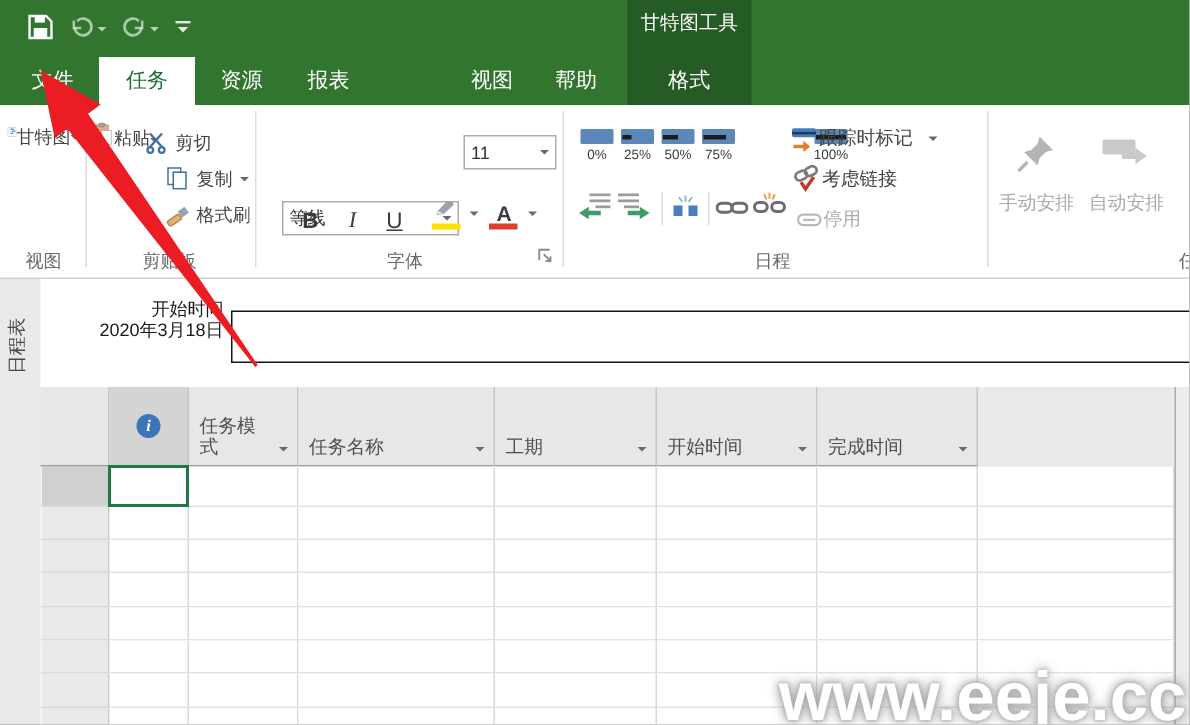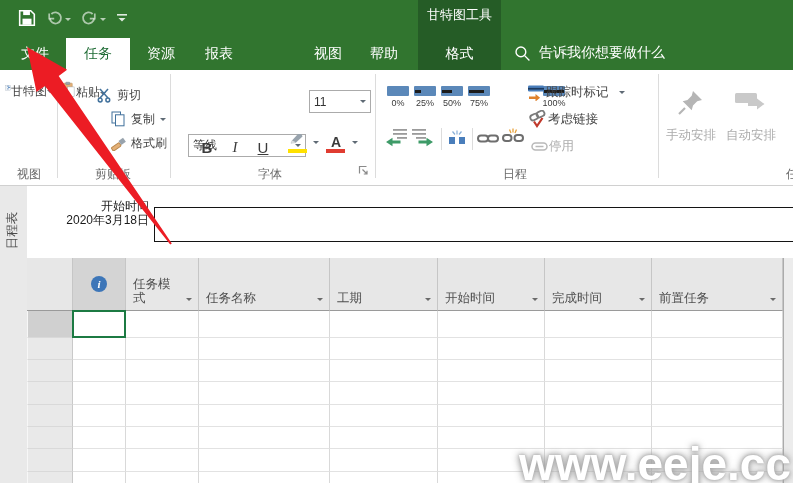--- a/index.html
+++ b/index.html
@@ -117,27 +117,20 @@
     <div class="tabs">
       <span class="tab" style="left:8px;width:54px;">文件</span>
       <span class="tab selected" style="left:66px;width:64px;">任务</span>
       <span class="tab" style="left:134px;width:54px;">资源</span>
       <span class="tab" style="left:192px;width:54px;">报表</span>
       <span class="tab" style="left:302px;width:52px;">视图</span>
       <span class="tab" style="left:358px;width:52px;">帮助</span>
       <span class="tab tab-format" style="left:420px;width:79px;">格式</span>
     </div>
 
-    <div class="search">
-      <svg width="17" height="17" viewBox="0 0 16 16">
-          <circle cx="6.5" cy="6.5" r="4.6" stroke="#fff" fill="none" stroke-width="1.3"></circle>
-          <line x1="10" y1="10" x2="14.5" y2="14.5" stroke="#fff" stroke-width="1.3"></line>
-        </svg>
-      <span>告诉我你想要做什么</span>
-    </div>
   </div>
 
   <div class="ribbon">
     <div class="gsep" style="left:57px"></div>
     <div class="gsep" style="left:170px"></div>
     <div class="gsep" style="left:375px"></div>
     <div class="gsep" style="left:658px"></div>
 
     <div class="bigbtn" style="left:5px;width:48px;">
       <svg width="30" height="30" viewBox="0 0 30 30">
@@ -373,24 +366,20 @@
         <span class="cdown"></span>
       </div>
       <div class="hcell w-start">
         <span>开始时间</span>
         <span class="cdown"></span>
       </div>
       <div class="hcell w-fin">
         <span>完成时间</span>
         <span class="cdown"></span>
       </div>
-      <div class="hcell w-pred">
-        <span>前置任务</span>
-        <span class="cdown"></span>
-      </div>
     </div>
 
     <div class="gbody">
       <div class="grow r1">
         <div class="rh selrh w-rh"></div>
         <div class="c w-info">
             <div class="selcell"></div>
           </div>
         <div class="c w-mode"></div>
           <div class="c w-name"></div>

